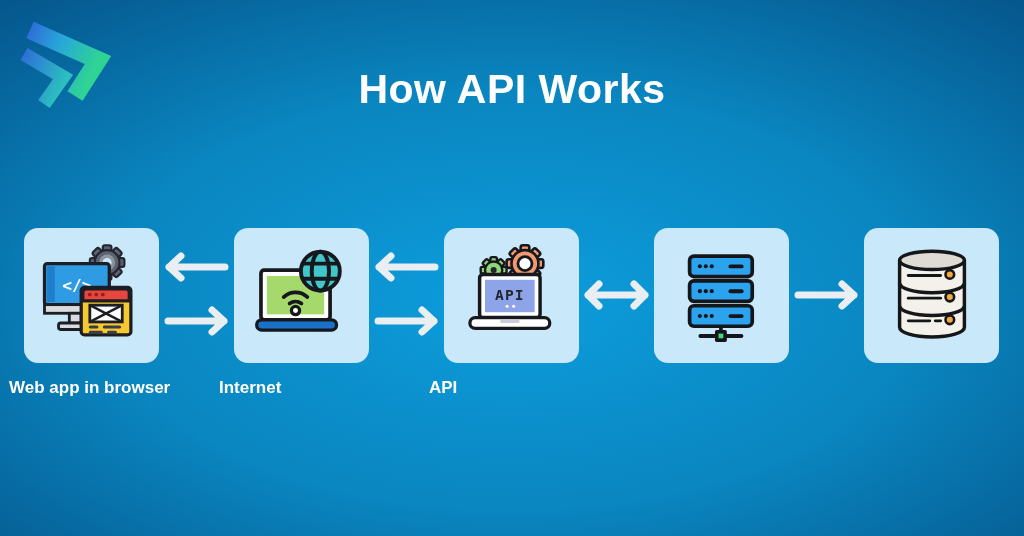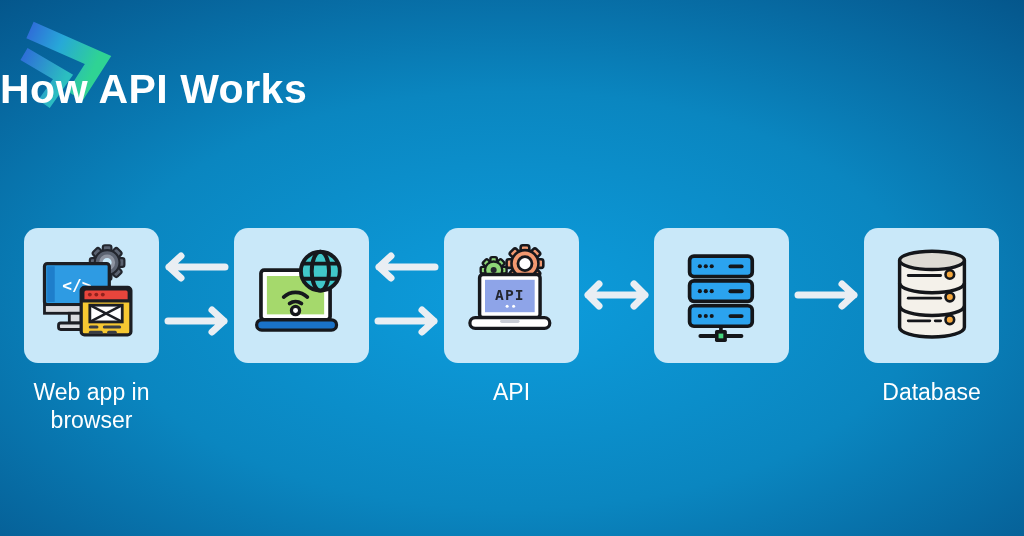--- a/index.html
+++ b/index.html
@@ -9,39 +9,39 @@
     position: relative;
     background: radial-gradient(110% 108% at 50% 56%,
       #0d9ddd 0%, #0a86c0 36%, #066097 62%, #013f70 86%, #00365f 100%);
   }
   .canvas { position: absolute; inset: 0; }
 
   .logo { position: absolute; left: 14px; top: 14px; width: 100px; height: 96px; }
 
   .title {
     position: absolute; top: 66px; left: 0; width: 100%;
-    text-align: left; color: #ffffff;
+    text-align: center; color: #ffffff;
     font-size: 41px; font-weight: 700; letter-spacing: 0.5px;
   }
 
   .flow {
     position: absolute; top: 228px; left: 24px; width: 976px;
     display: flex; align-items: flex-start;
   }
   .node { width: 135px; display: flex; flex-direction: column; align-items: center; }
   .icon-box {
     width: 135px; height: 135px; border-radius: 14px;
     background: #c9e8f9;
     display: flex; align-items: center; justify-content: center;
   }
   .icon-box svg { width: 108px; height: 108px; }
   .label {
     margin-top: 15px; width: 165px; margin-left: -15px; margin-right: -15px;
-    text-align: center; color: #ffffff;
-    font-size: 23px; font-weight: 400; line-height: 1.22;
+    text-align: left; color: #ffffff;
+    font-size: 17px; font-weight: 700; line-height: 1.22;
   }
   .connector { width: 75px; height: 135px; position: relative; flex: 0 0 75px; }
   .connector svg { position: absolute; inset: 0; width: 75px; height: 135px; }
 
   .api-screen-text {
     font-family: "DejaVu Sans Mono", monospace;
     font-weight: 700; font-size: 13.5px; fill: #23262e; letter-spacing: 1px;
   }
   .code-glyph {
     font-family: "DejaVu Sans Mono", monospace;
@@ -142,20 +142,21 @@
             <path d="M38.5,57 A9,9 0 0 1 49.5,57"></path>
             <circle cx="44" cy="63.5" r="3.8" fill="#ffffff" stroke-width="3"></circle>
           </g>
           <g>
             <circle cx="67" cy="27" r="18" fill="#41c7c9" stroke="#16181d" stroke-width="3.6"></circle>
             <ellipse cx="67" cy="27" rx="8" ry="18" fill="none" stroke="#16181d" stroke-width="3.6"></ellipse>
             <path d="M51,20 H83 M51,34 H83" fill="none" stroke="#16181d" stroke-width="3.6"></path>
           </g>
         </svg>
       </div>
+      <div class="label">Internet</div>
     </div>
 
     <div class="connector">
       <svg viewBox="0 0 75 135">
         <g stroke="#e9eef3" stroke-width="7" stroke-linecap="round" stroke-linejoin="round" fill="none">
           <path d="M66,39 H10 M22,28 L10,39 L22,50"></path>
           <path d="M9,93 H65 M53,82 L65,93 L53,104"></path>
         </g>
       </svg>
     </div>
@@ -260,17 +261,16 @@
             <path d="M28,52 H58"></path>
             <path d="M28,73 H48 M53,73 H58"></path>
           </g>
           <g fill="#f5a83d" stroke="#14161a" stroke-width="2.4">
             <circle cx="66.5" cy="30" r="4"></circle>
             <circle cx="66.5" cy="51" r="4"></circle>
             <circle cx="66.5" cy="72" r="4"></circle>
           </g>
         </svg>
       </div>
-      <div class="label">Database</div>
     </div>
 
   </div>
 </div>
 
 </body></html>

